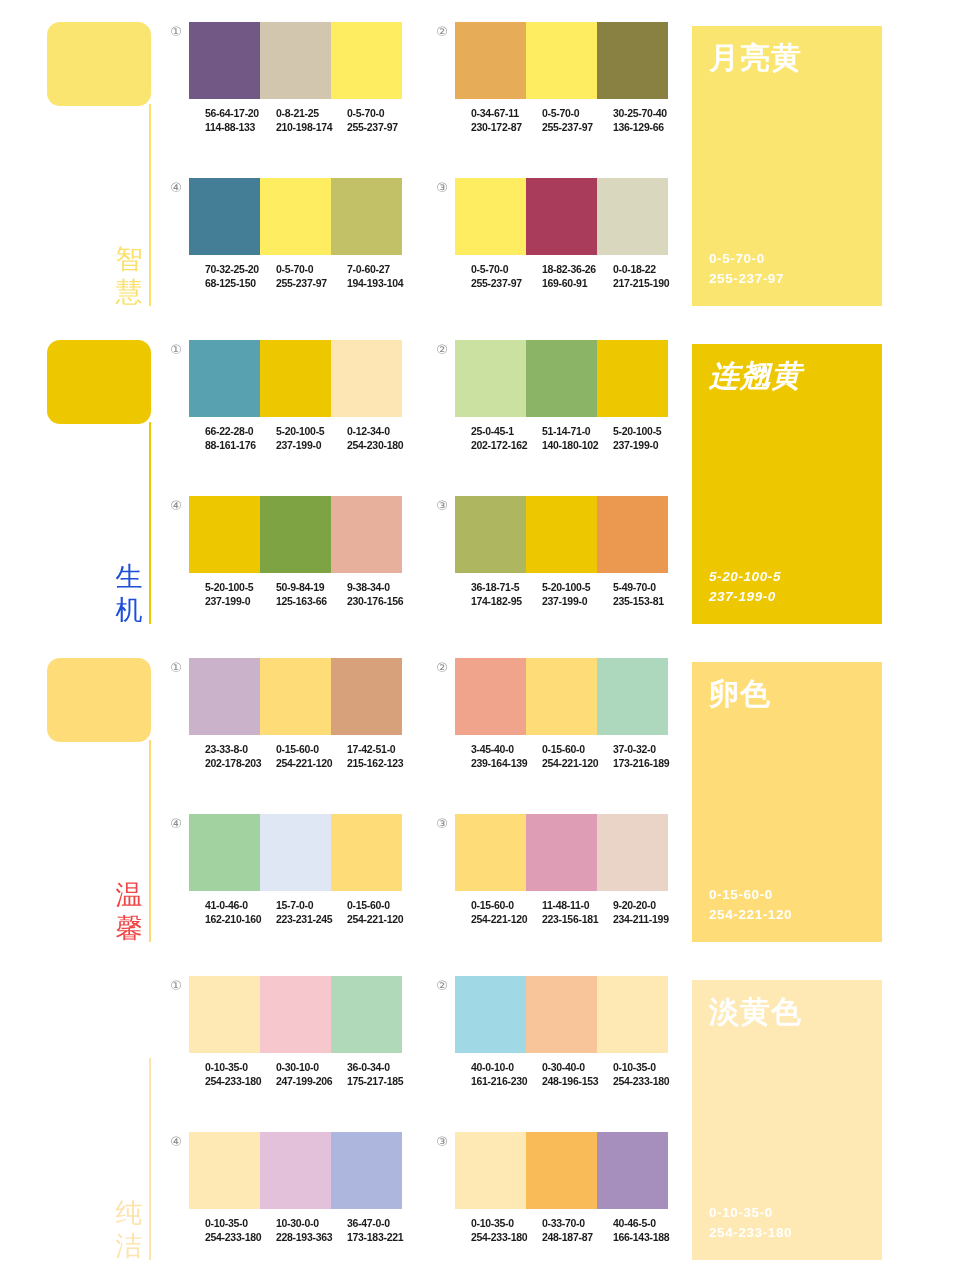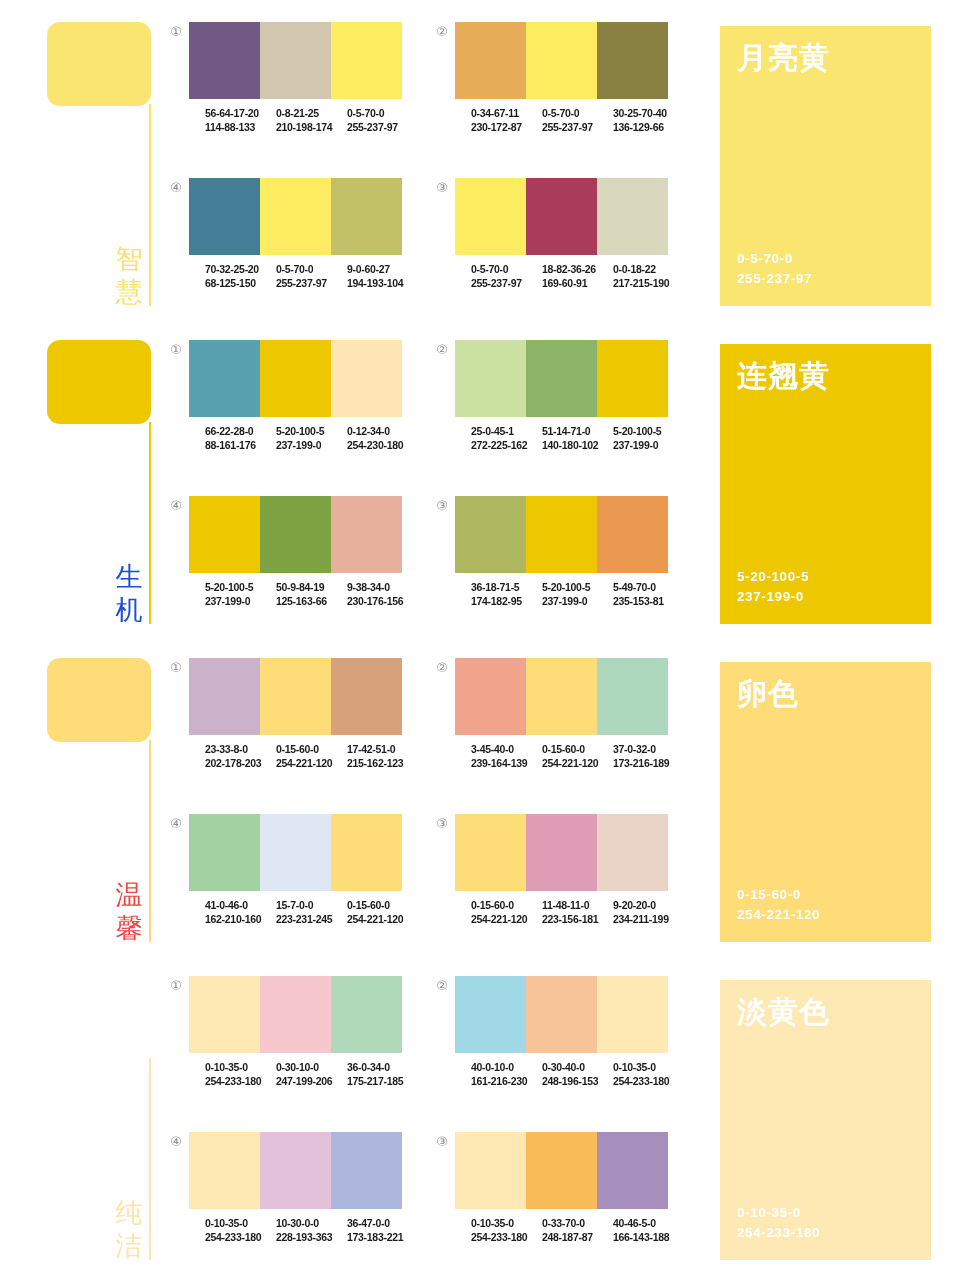--- a/index.html
+++ b/index.html
@@ -120,25 +120,24 @@
     color: #1b1b1b;
     font-weight: 700;
     letter-spacing: -0.3px;
     white-space: nowrap;
     font-family: "Liberation Sans", sans-serif;
   }
 
   
   .hero {
     position: absolute;
-    left: 720px;
+    left: 692px;
     top: 26px;
     width: 190px;
     height: 280px;
-    padding-left: 21px;
   }
   .hero-title {
     position: absolute;
     left: 17px;
     top: 14px;
     color: #ffffff;
     font-size: 30px;
     line-height: 36px;
     font-weight: 700;
     letter-spacing: 1px;
@@ -258,21 +257,21 @@
         <div class="code-row">
           <div class="code-cell">
             <span class="code-cmyk">70-32-25-20</span>
             <span class="code-rgb">68-125-150</span>
           </div>
           <div class="code-cell">
             <span class="code-cmyk">0-5-70-0</span>
             <span class="code-rgb">255-237-97</span>
           </div>
           <div class="code-cell">
-            <span class="code-cmyk">9-0-60-27</span>
+            <span class="code-cmyk">7-0-60-27</span>
             <span class="code-rgb">194-193-104</span>
           </div>
         </div>
       </div>
       <div class="hero" style="background: rgb(251, 229, 113);">
         <div class="hero-title">月亮黄</div>
         <div class="hero-codes">
           <span class="hero-cmyk">0-5-70-0</span>
           <span class="hero-rgb">255-237-97</span>
         </div>
@@ -307,21 +306,21 @@
       <div class="combo pos-2">
         <div class="combo-index">②</div>
         <div class="swatch-row">
           <div class="swatch" title="202-225-162" style="background: rgb(202, 225, 162);"></div>
           <div class="swatch" title="140-180-102" style="background: rgb(140, 180, 102);"></div>
           <div class="swatch" title="237-199-0" style="background: rgb(237, 199, 0);"></div>
         </div>
         <div class="code-row">
           <div class="code-cell">
             <span class="code-cmyk">25-0-45-1</span>
-            <span class="code-rgb">272-225-162</span>
+            <span class="code-rgb">202-172-162</span>
           </div>
           <div class="code-cell">
             <span class="code-cmyk">51-14-71-0</span>
             <span class="code-rgb">140-180-102</span>
           </div>
           <div class="code-cell">
             <span class="code-cmyk">5-20-100-5</span>
             <span class="code-rgb">237-199-0</span>
           </div>
         </div>
@@ -363,21 +362,21 @@
           <div class="code-cell">
             <span class="code-cmyk">50-9-84-19</span>
             <span class="code-rgb">125-163-66</span>
           </div>
           <div class="code-cell">
             <span class="code-cmyk">9-38-34-0</span>
             <span class="code-rgb">230-176-156</span>
           </div>
         </div>
       </div>
-      <div class="hero" style="background: rgb(237, 199, 0);">
+      <div class="hero" style="background: rgb(237, 199, 0); font-style: italic;">
         <div class="hero-title">连翘黄</div>
         <div class="hero-codes">
           <span class="hero-cmyk">5-20-100-5</span>
           <span class="hero-rgb">237-199-0</span>
         </div>
       </div>
     </div>
     <div class="section section-3">
       <div class="key-card" style="background: rgb(254, 221, 120);"></div>
       <div class="spine" style="background: rgb(253, 217, 120);"></div>

